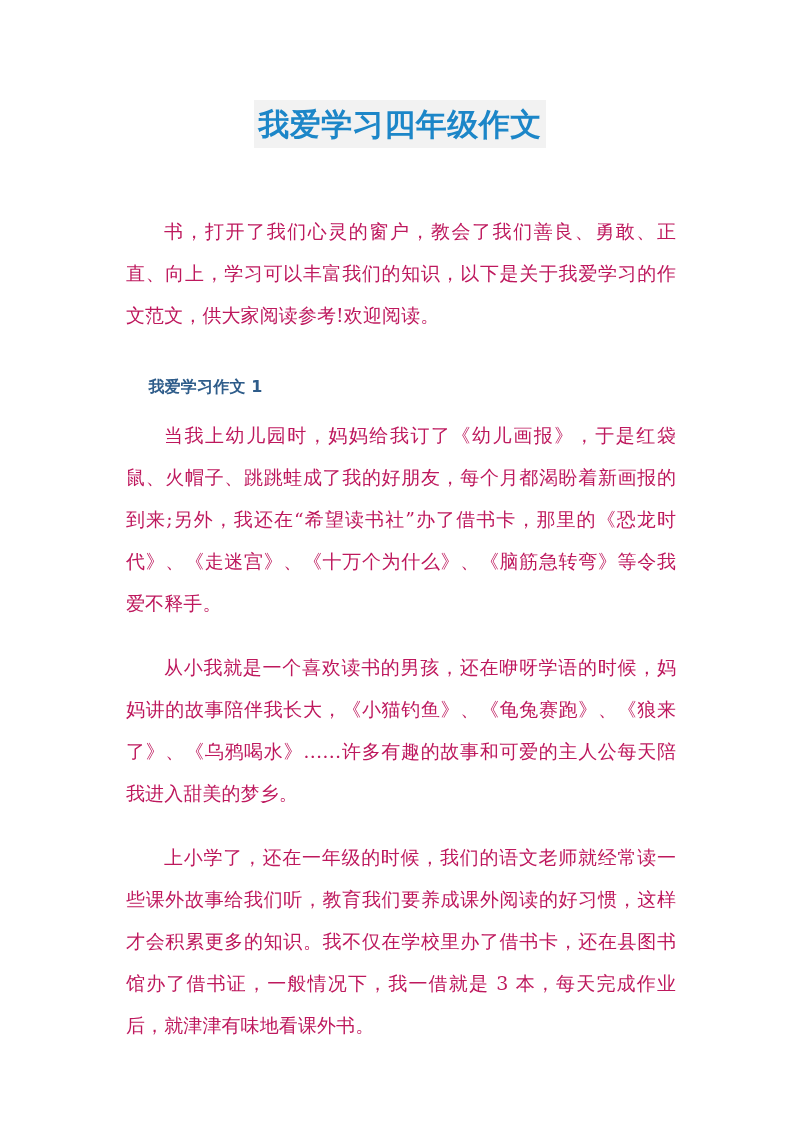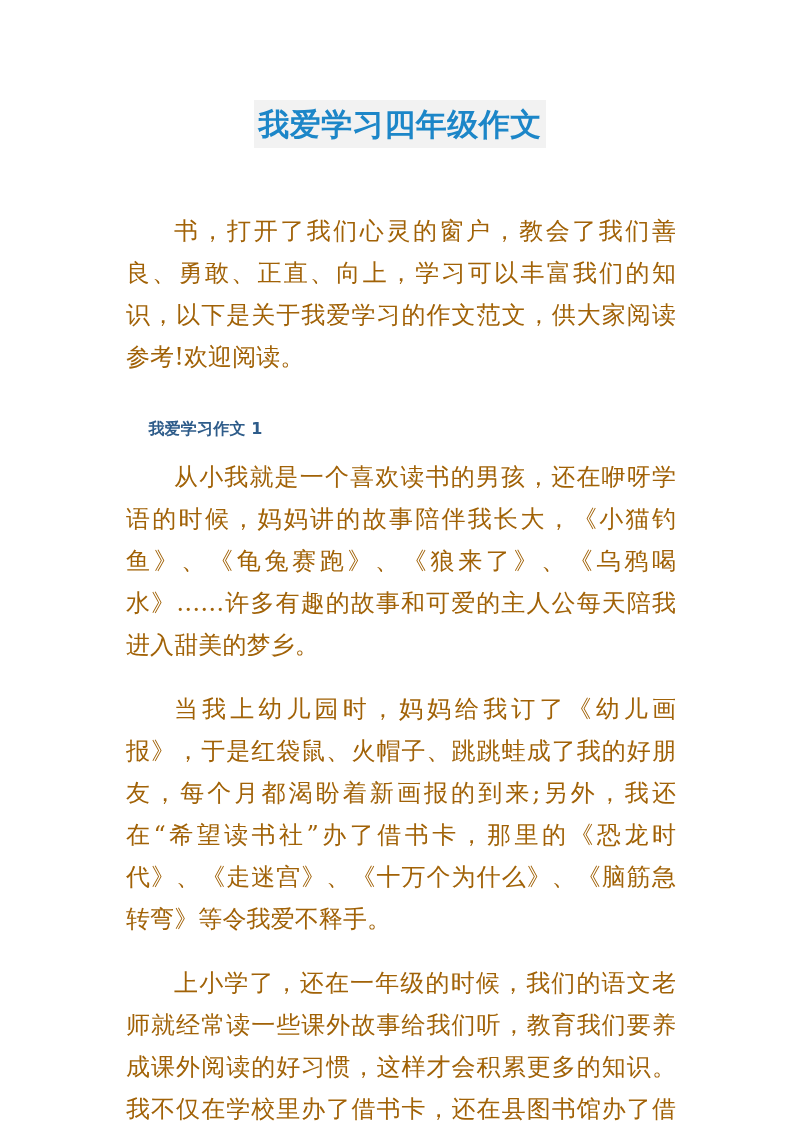--- a/index.html
+++ b/index.html
@@ -45,23 +45,23 @@
 
   .content {
     position: absolute;
     left: 126px;
     top: 210px;
     width: 550px;
   }
 
   p.para {
     margin: 0 0 22px 0;
-    font-size: 24px;
+    font-size: 19px;
     line-height: 42px;
-    color: #a16207;
+    color: #be185d;
     text-indent: 2em;
     text-align: justify;
     text-justify: inter-ideograph;
     font-family: "DejaVu Serif", "Liberation Serif", serif;
     letter-spacing: 0.1px;
   }
 
   h2.subhead {
     margin: 0 0 6px 0;
     padding-top: 8px;
@@ -82,21 +82,21 @@
   <div class="doc-title-wrap">
     <span class="doc-title">我爱学习四年级作文</span>
   </div>
 
   <div class="content">
 
     <p class="para">书，打开了我们心灵的窗户，教会了我们善良、勇敢、正直、向上，学习可以丰富我们的知识，以下是关于我爱学习的作文范文，供大家阅读参考!欢迎阅读。</p>
 
     <h2 class="subhead">我爱学习作文 1</h2>
 
+    <p class="para">当我上幼儿园时，妈妈给我订了《幼儿画报》，于是红袋鼠、火帽子、跳跳蛙成了我的好朋友，每个月都渴盼着新画报的到来;另外，我还在“希望读书社”办了借书卡，那里的《恐龙时代》、《走迷宫》、《十万个为什么》、《脑筋急转弯》等令我爱不释手。</p>
+
     <p class="para">从小我就是一个喜欢读书的男孩，还在咿呀学语的时候，妈妈讲的故事陪伴我长大，《小猫钓鱼》、《龟兔赛跑》、《狼来了》、《乌鸦喝水》……许多有趣的故事和可爱的主人公每天陪我进入甜美的梦乡。</p>
 
-    <p class="para">当我上幼儿园时，妈妈给我订了《幼儿画报》，于是红袋鼠、火帽子、跳跳蛙成了我的好朋友，每个月都渴盼着新画报的到来;另外，我还在“希望读书社”办了借书卡，那里的《恐龙时代》、《走迷宫》、《十万个为什么》、《脑筋急转弯》等令我爱不释手。</p>
-
-    <p class="para">上小学了，还在一年级的时候，我们的语文老师就经常读一些课外故事给我们听，教育我们要养成课外阅读的好习惯，这样才会积累更多的知识。我不仅在学校里办了借书卡，还在县图书馆办了借书证，一般情况下，我一借就是 4 本，每天完成作业后，就津津有味地看课外书。</p>
+    <p class="para">上小学了，还在一年级的时候，我们的语文老师就经常读一些课外故事给我们听，教育我们要养成课外阅读的好习惯，这样才会积累更多的知识。我不仅在学校里办了借书卡，还在县图书馆办了借书证，一般情况下，我一借就是 3 本，每天完成作业后，就津津有味地看课外书。</p>
 
   </div>
 
 </div>
 
 </body></html>

